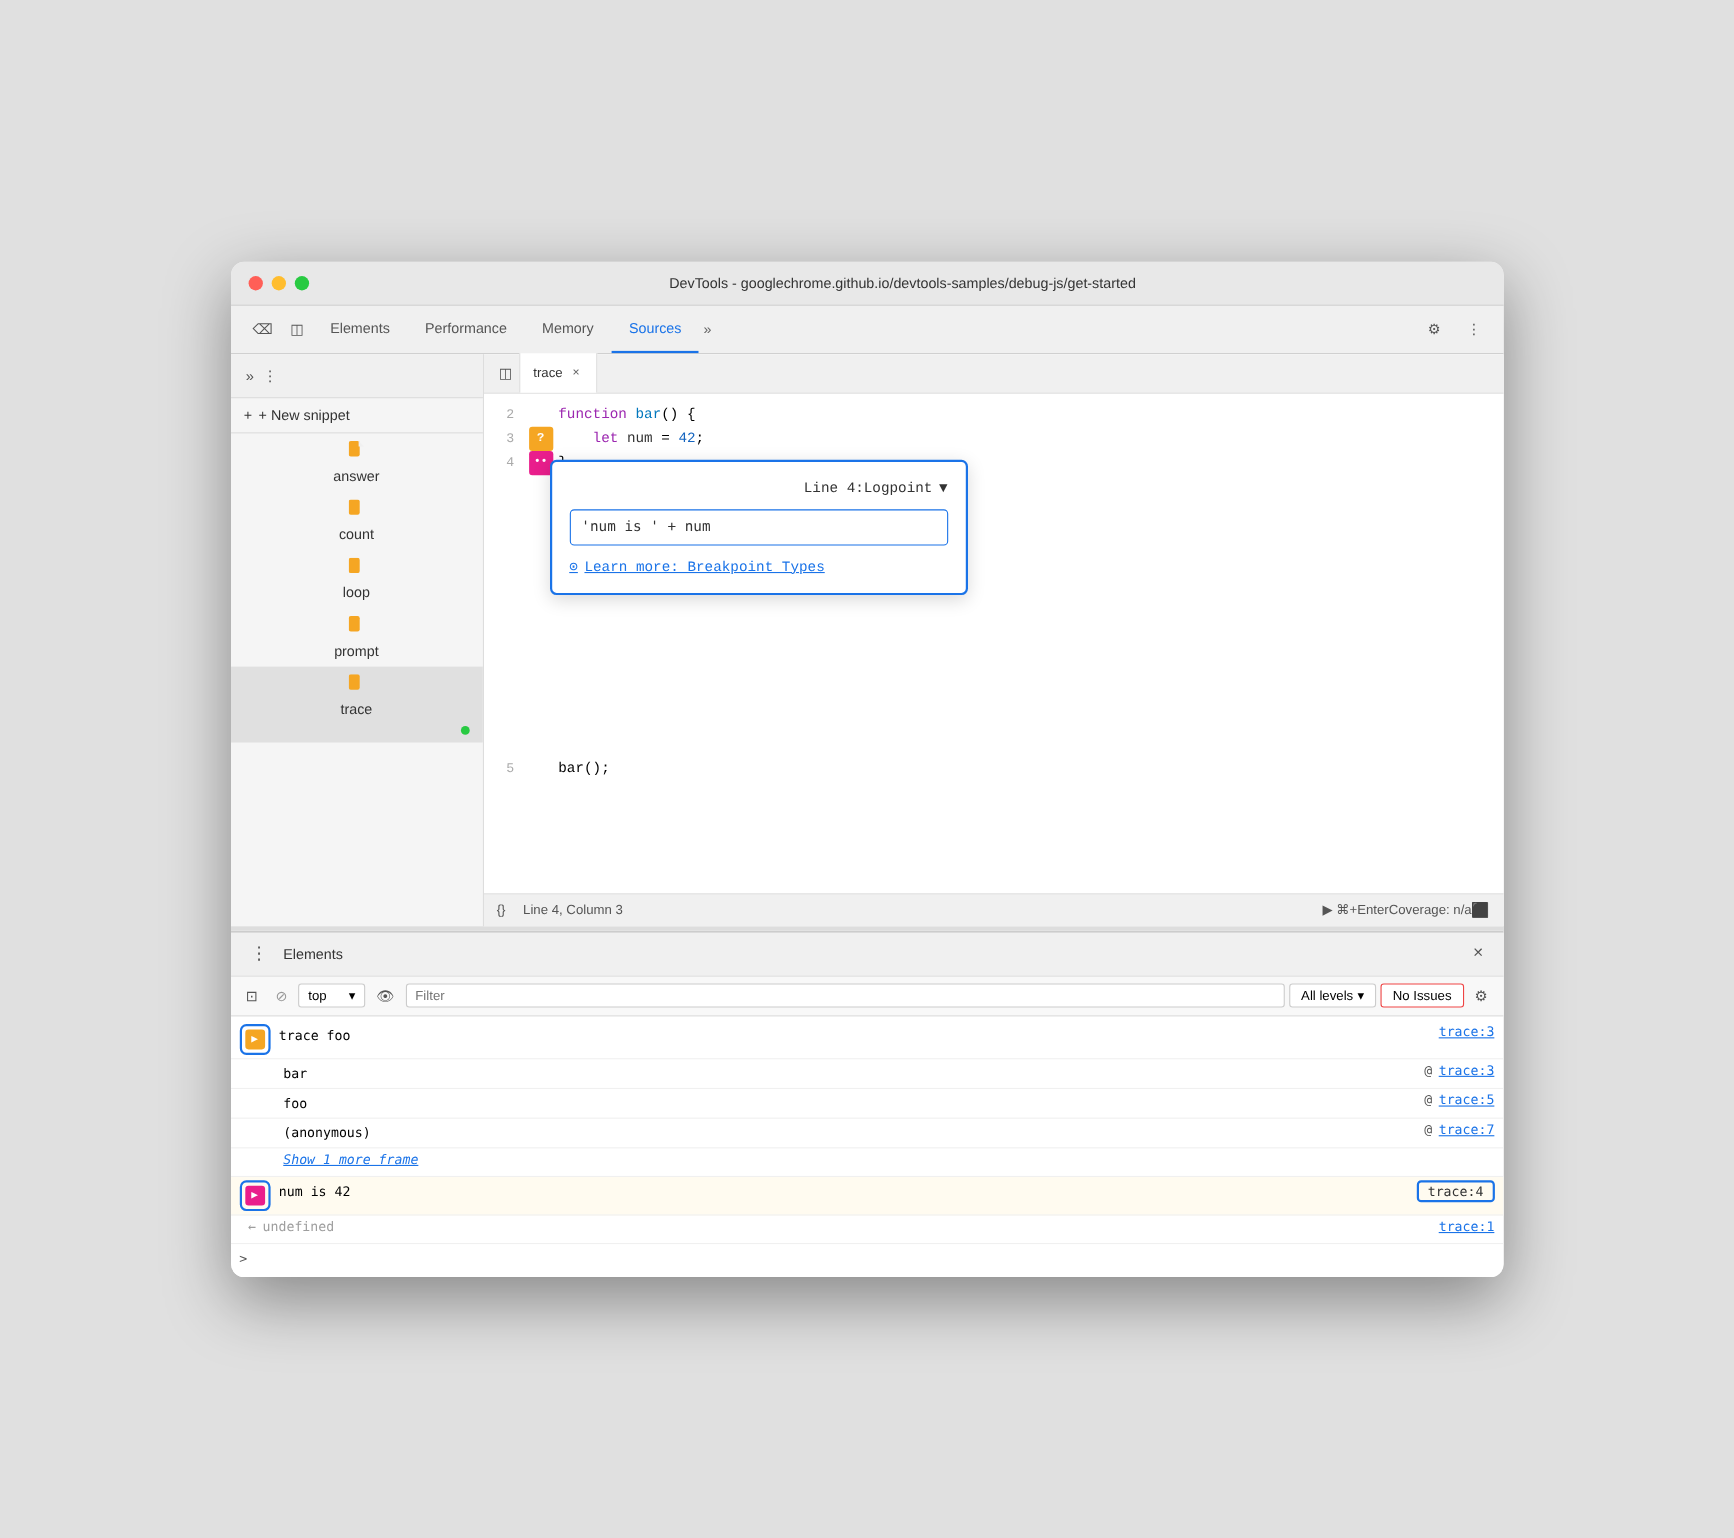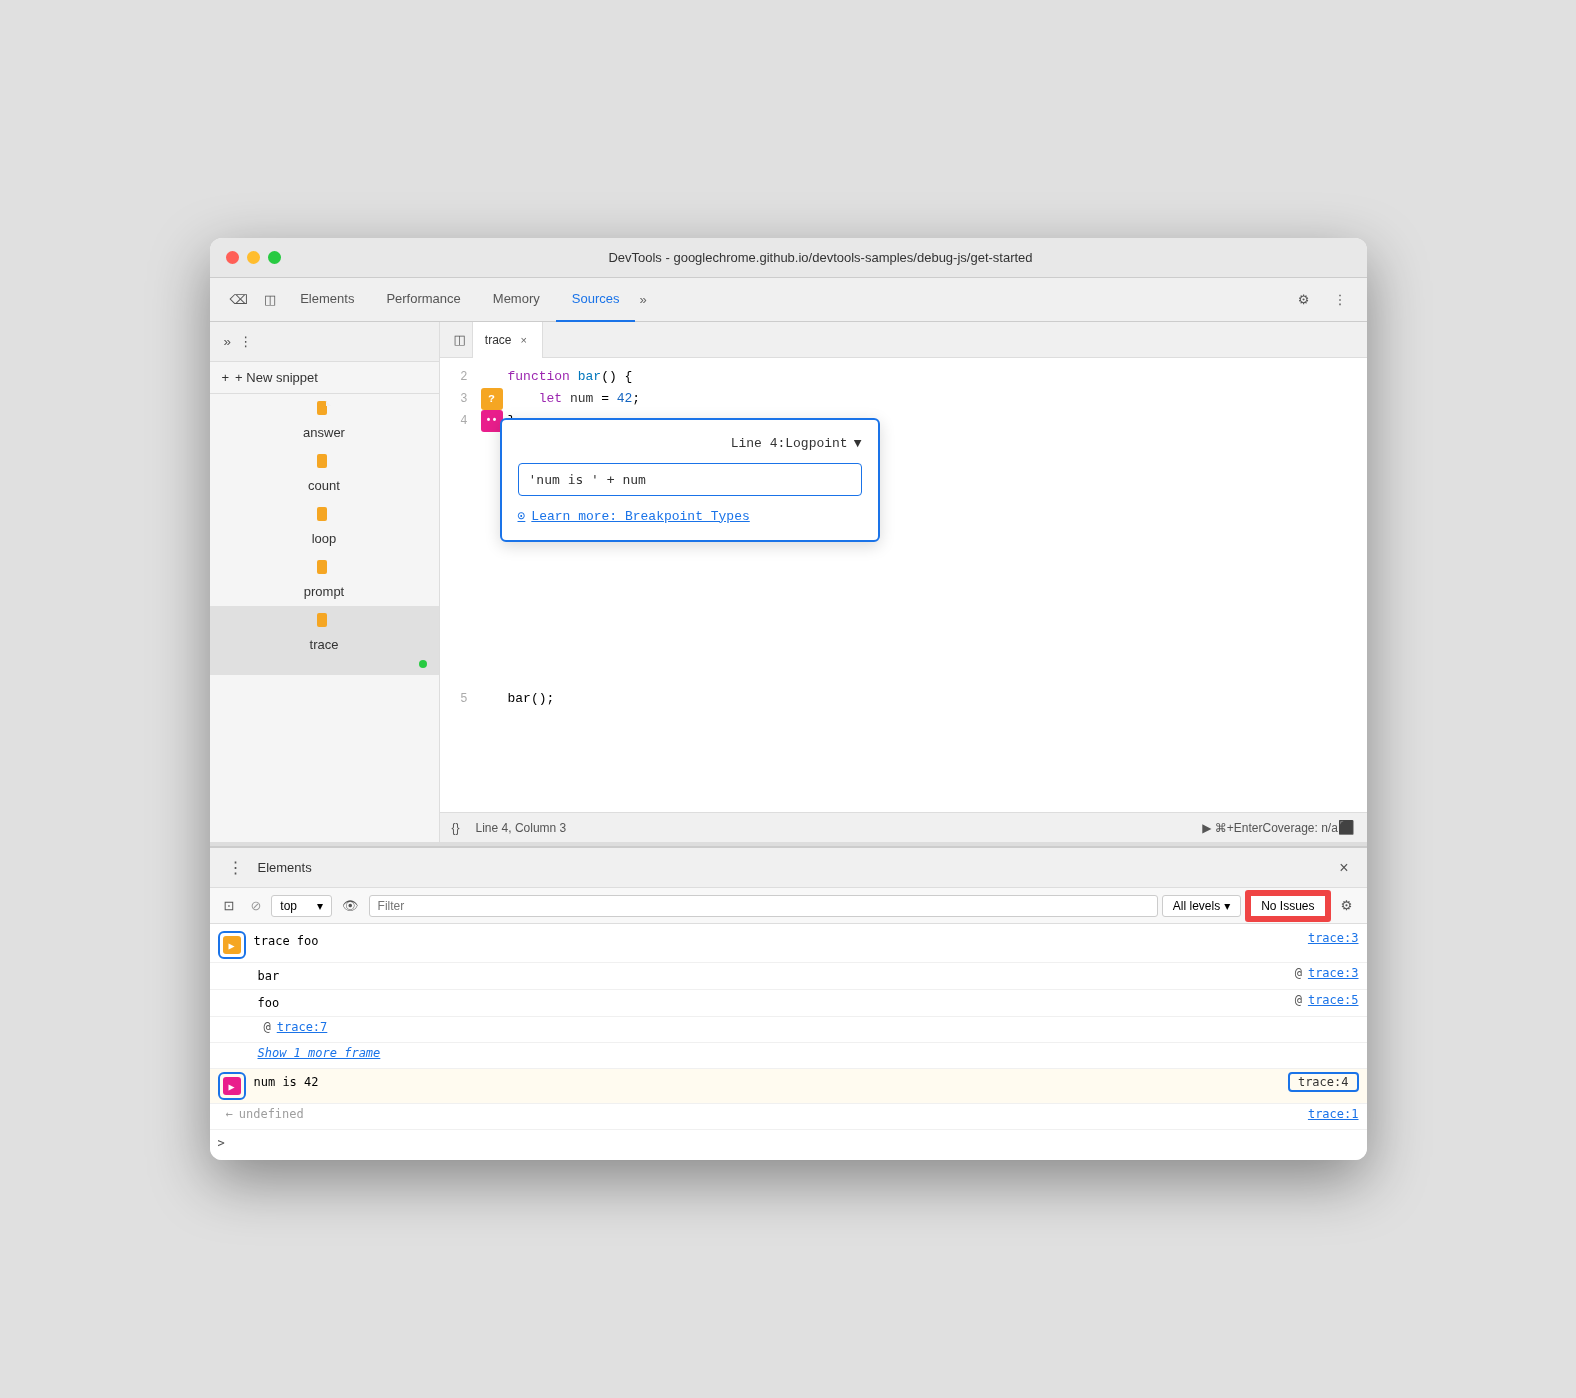--- a/index.html
+++ b/index.html
@@ -387,21 +387,21 @@
       border-radius: 3px;
       font-size: 12px;
       cursor: pointer;
       background: #fff;
       display: flex;
       align-items: center;
       gap: 4px;
     }
     .no-issues-btn {
       padding: 3px 10px;
-      border: 6px solid #ef4444;
+      border: 1px solid #ef4444;
       border-radius: 3px;
       font-size: 12px;
       cursor: pointer;
       background: #fff;
     }
     .console-gear-btn {
       padding: 4px 6px; cursor: pointer;
       background: none; border: none; color: #555;
     }
     
@@ -734,20 +734,21 @@
         <span class="console-link">trace:3</span>
       </div>
 
       <div class="console-row console-indent">
         <span class="console-text">foo</span>
         <span style="color:#555;padding:0 6px;">@</span>
         <span class="console-link">trace:5</span>
       </div>
 
       <div class="console-row console-indent">
+        <span class="console-text">(anonymous)</span>
         <span style="color:#555;padding:0 6px;">@</span>
         <span class="console-link">trace:7</span>
       </div>
 
       <div class="console-row console-indent">
         <span class="show-more">Show 1 more frame</span>
       </div>
 
       <div class="console-row highlighted">
         <div class="console-icon-box">

